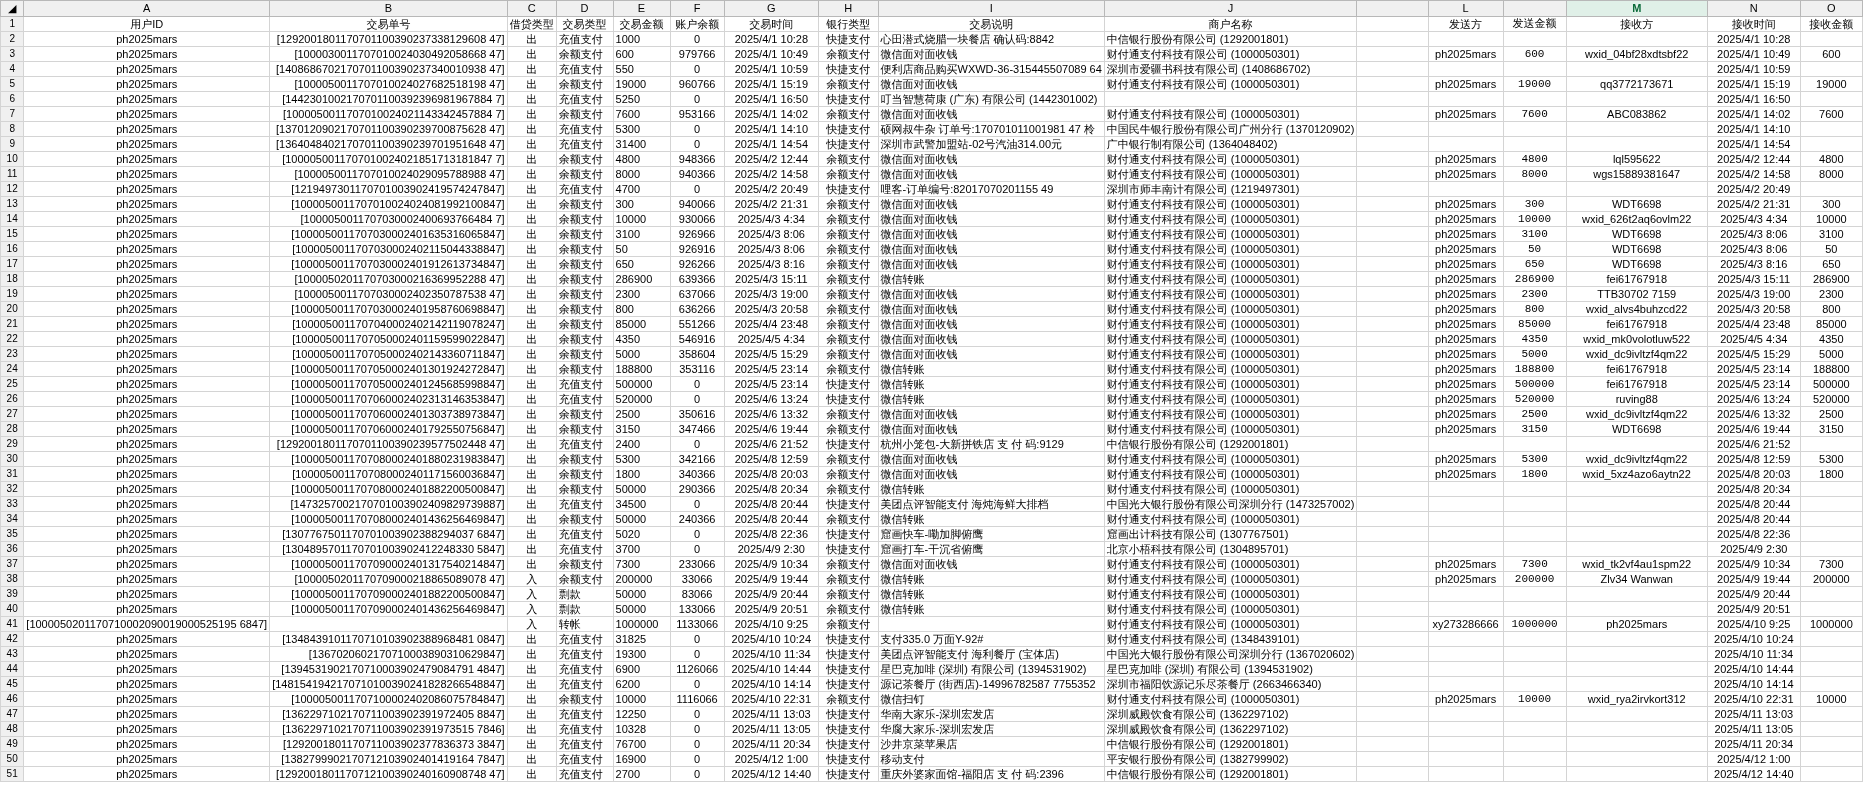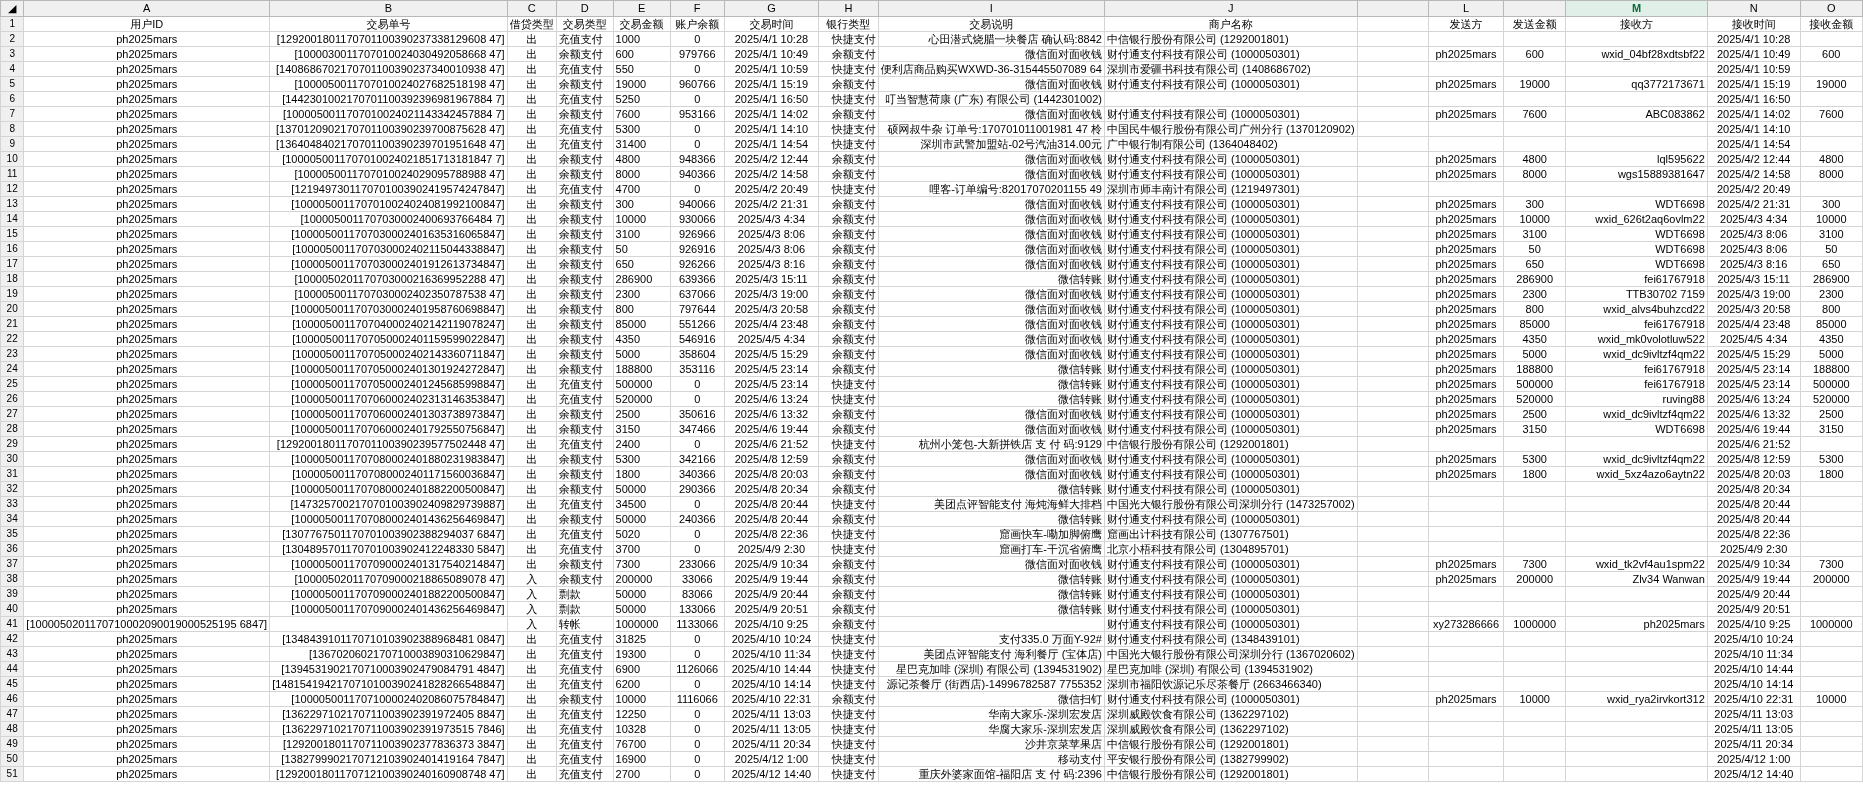--- a/index.html
+++ b/index.html
@@ -53,27 +53,27 @@
     border: 1px solid #b8b8b8;
     font-size: 10px;
   }
   td.c-userid   { width: 68px;  text-align: center; }
   td.c-txnno    { width: 200px; text-align: right; }
   td.c-loan     { width: 42px;  text-align: center; }
   td.c-txntype  { width: 56px;  text-align: left; }
   td.c-amount   { width: 56px;  text-align: left; }
   td.c-balance  { width: 52px;  text-align: center; }
   td.c-time     { width: 94px;  text-align: center; }
-  td.c-bank     { width: 60px;  text-align: right; }
-  td.c-desc     { width: 212px; text-align: right; }
+  td.c-bank     { width: 60px;  text-align: center; }
+  td.c-desc     { width: 212px; text-align: left; }
   td.c-merchant { width: 238px; text-align: left; }
   td.c-blank    { width: 100px; }
   td.c-sender   { width: 72px;  text-align: center; }
-  td.c-sendamt  { width: 64px;  text-align: center; }
-  td.c-receiver { width: 150px; text-align: right; }
+  td.c-sendamt  { width: 64px;  text-align: center; font-family: Liberation Mono, monospace; }
+  td.c-receiver { width: 150px; text-align: center; }
   td.c-rtime    { width: 92px;  text-align: center; }
   td.c-ramt     { width: 64px;  text-align: center; }
   
   td.selcol {
     border-left: 2px solid #21a366;
     border-right: 2px solid #21a366;
   }
   tr.headrow td {
     text-align: center;
     font-weight: normal;
@@ -465,21 +465,21 @@
           <td class="c-rtime">2025/4/3 19:00</td>
           <td class="c-ramt">2300</td>
         </tr>
         <tr>
           <td class="rowhead">20</td>
           <td class="c-userid">ph2025mars</td>
           <td class="c-txnno">[1000050011707030002401958760698847]</td>
           <td class="c-loan">出</td>
           <td class="c-txntype">余额支付</td>
           <td class="c-amount">800</td>
-          <td class="c-balance">797644</td>
+          <td class="c-balance">636266</td>
           <td class="c-time">2025/4/3 20:58</td>
           <td class="c-bank">余额支付</td>
           <td class="c-desc">微信面对面收钱</td>
           <td class="c-merchant">财付通支付科技有限公司 (1000050301)</td>
           <td class="c-blank"></td>
           <td class="c-sender">ph2025mars</td>
           <td class="c-sendamt">800</td>
           <td class="c-receiver selcol">wxid_alvs4buhzcd22</td>
           <td class="c-rtime">2025/4/3 20:58</td>
           <td class="c-ramt">800</td>

